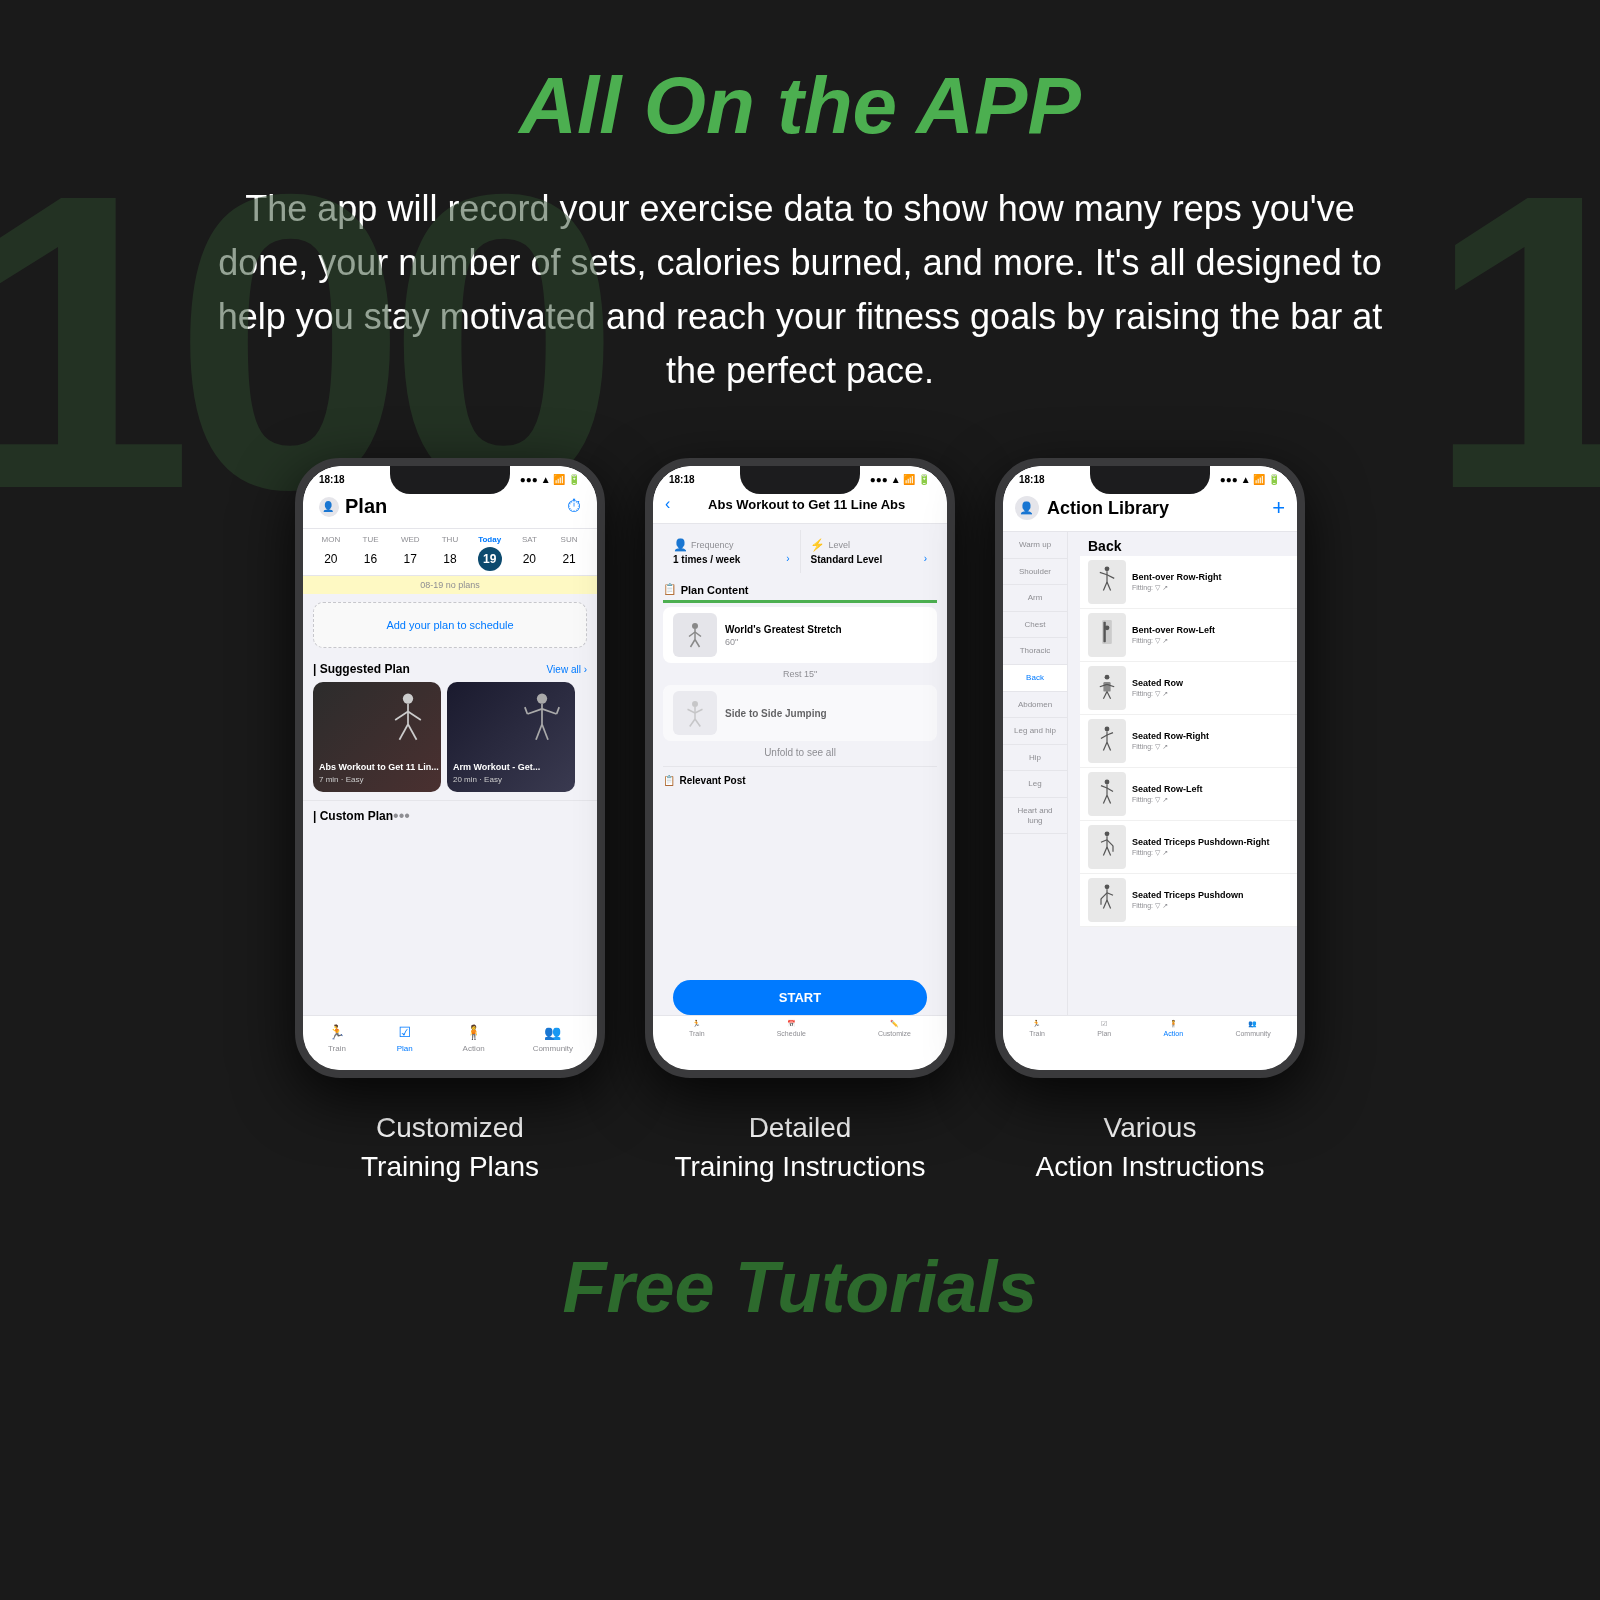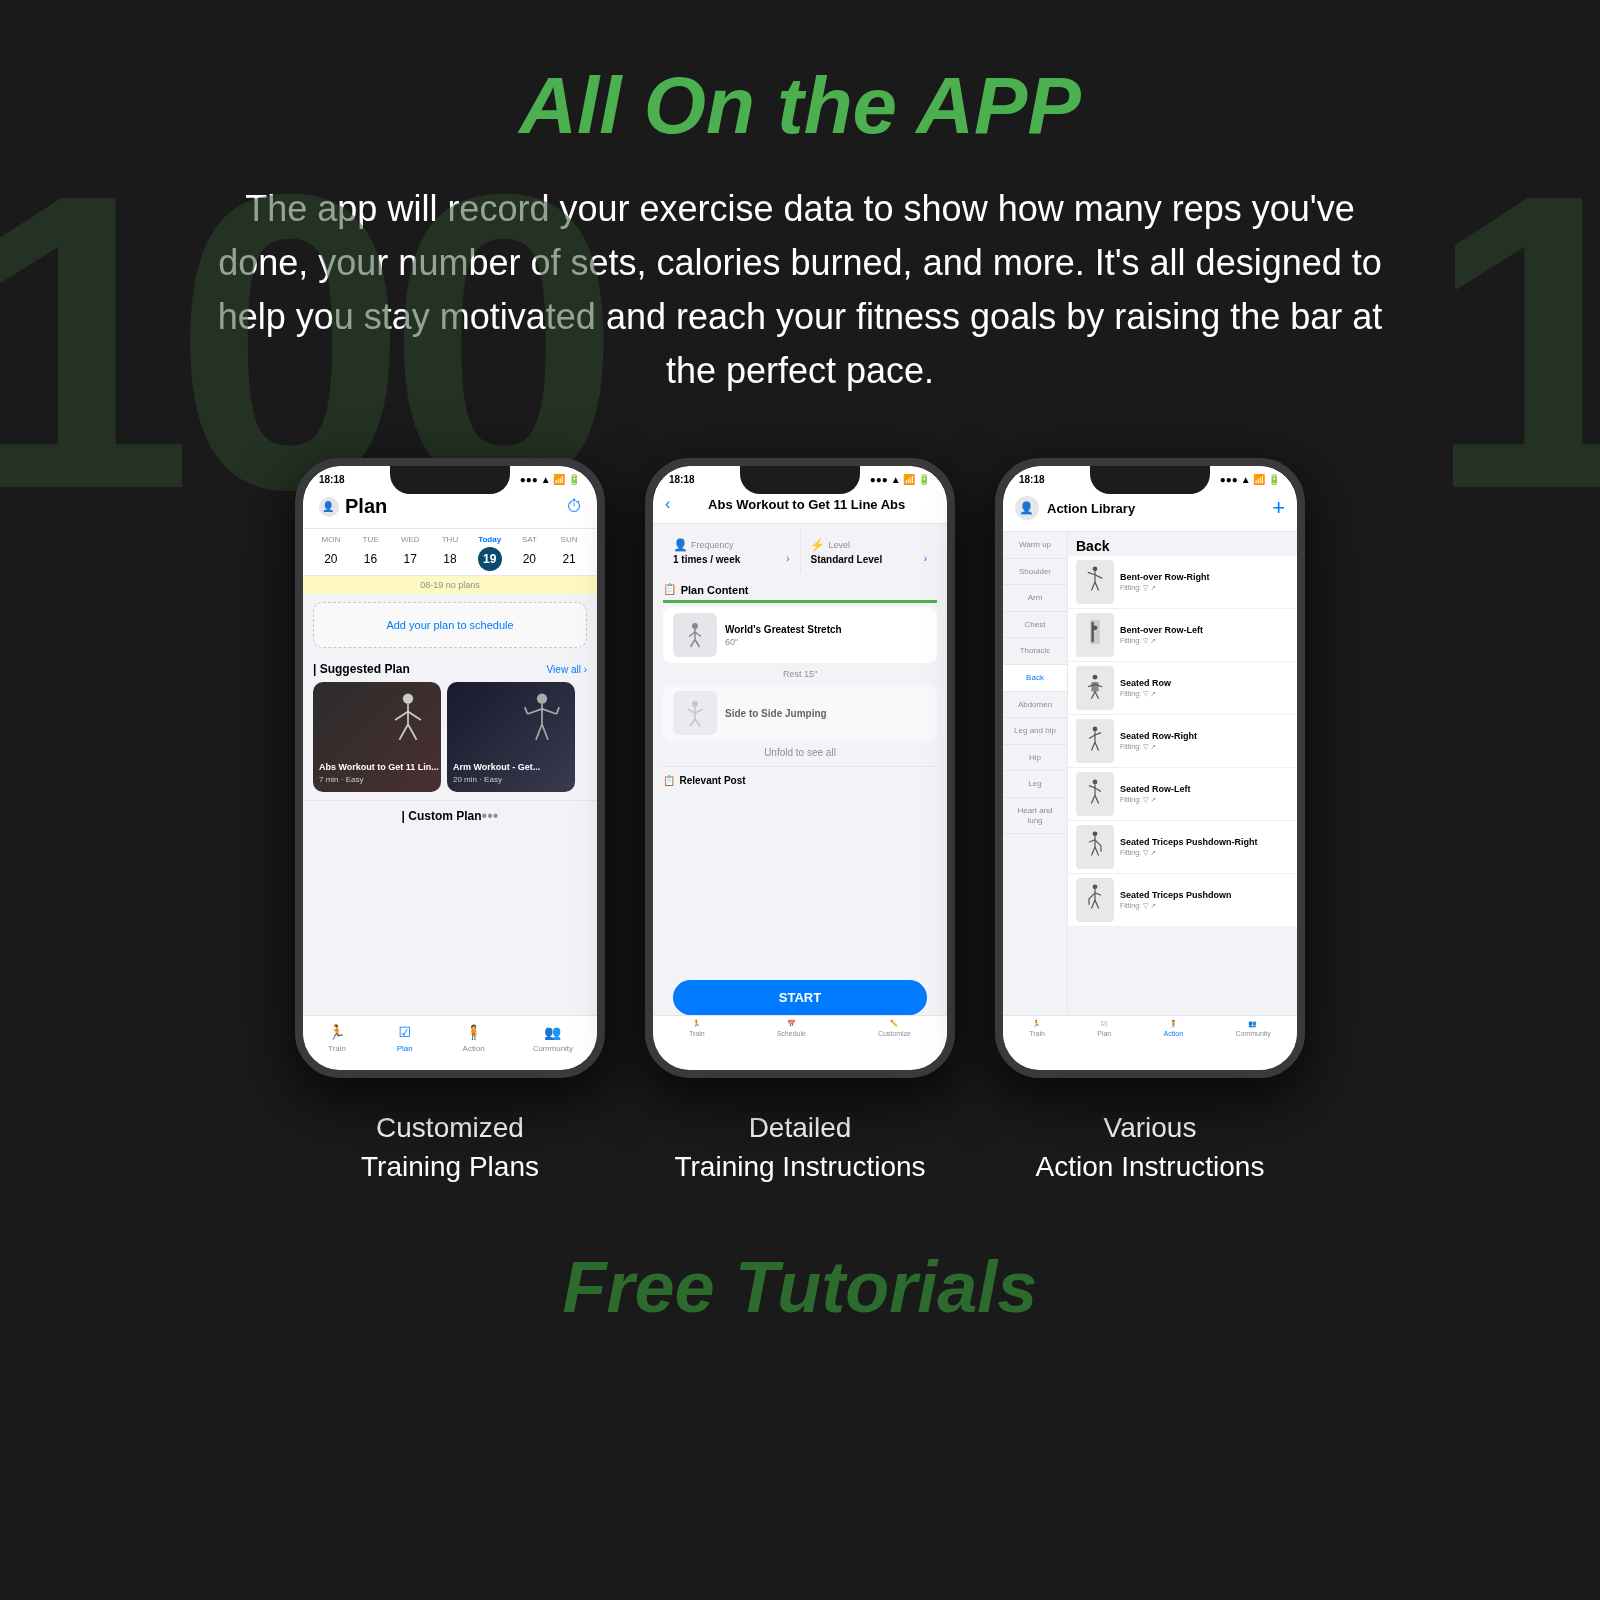--- a/index.html
+++ b/index.html
@@ -217,21 +217,21 @@
     }
     .p1-card-sub {
       position: absolute;
       bottom: 8px;
       left: 6px;
       font-size: 8px;
       color: #ccc;
     }
     .p1-custom-section {
       display: flex;
-      justify-content: center;
+      justify-content: flex-start;
       align-items: center;
       padding: 6px 10px 4px;
       border-top: 1px solid #e5e5ea;
     }
     .p1-tab-bar {
       position: absolute;
       bottom: 0;
       left: 0;
       right: 0;
       background: #fff;
@@ -404,25 +404,26 @@
     .p3-avatar {
       width: 24px;
       height: 24px;
       border-radius: 50%;
       background: #e5e5ea;
       display: flex;
       align-items: center;
       justify-content: center;
       font-size: 12px;
     }
-    .p3-title { font-size: 13px; font-weight: 700; color: #000; }
+    .p3-title { font-size: 18px; font-weight: 700; color: #000; }
     .p3-plus { font-size: 22px; color: #007aff; }
     .p3-body {
       display: flex;
       height: calc(100% - 85px);
+      gap: 12px;
     }
     .p3-sidebar {
       width: 65px;
       background: #f2f2f7;
       border-right: 1px solid #e5e5ea;
       overflow: hidden;
     }
     .p3-sidebar-item {
       padding: 8px 6px;
       font-size: 8px;

